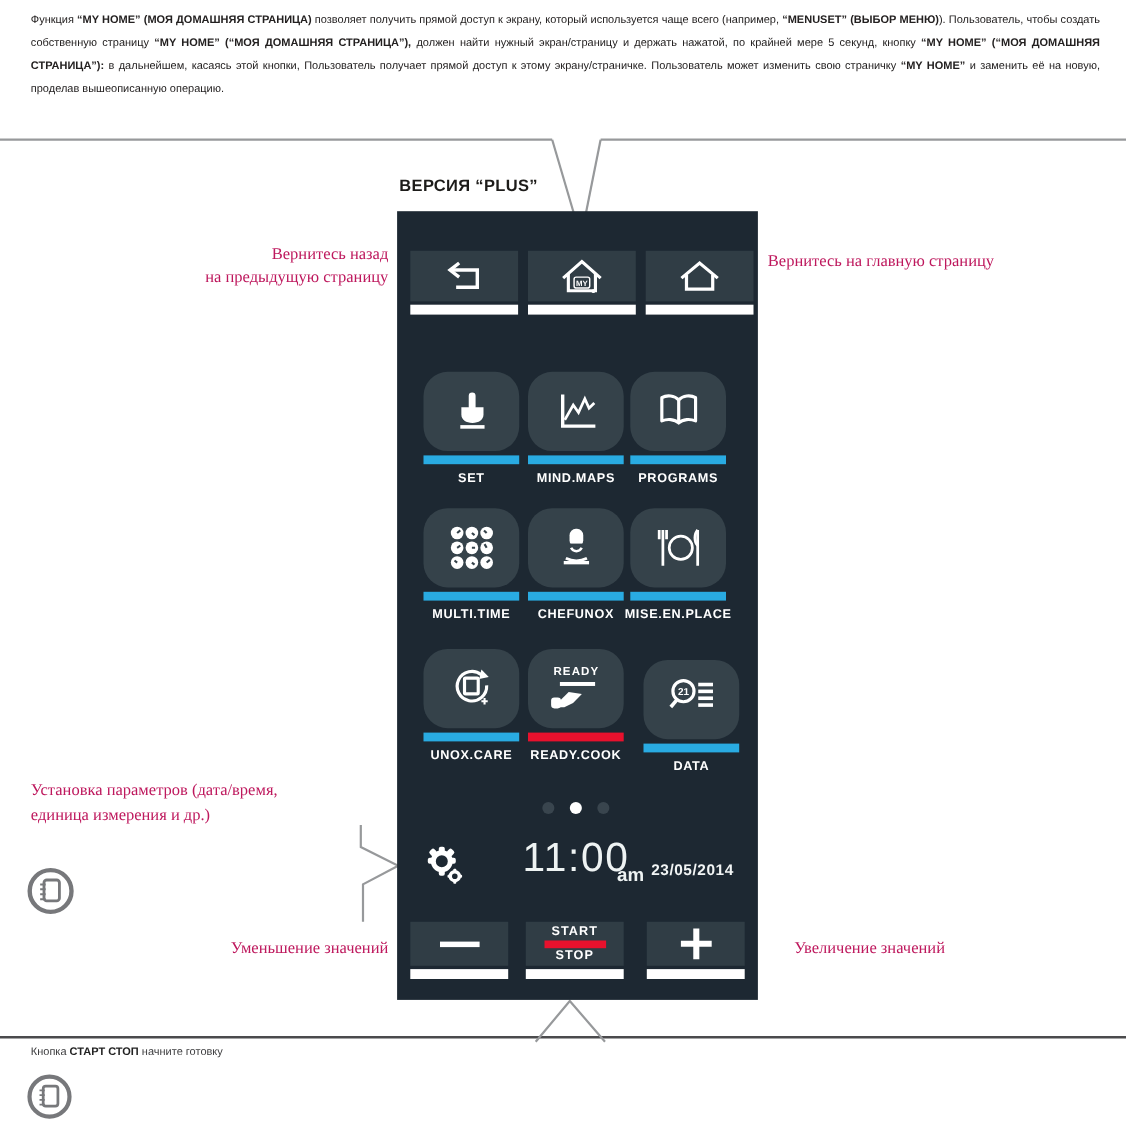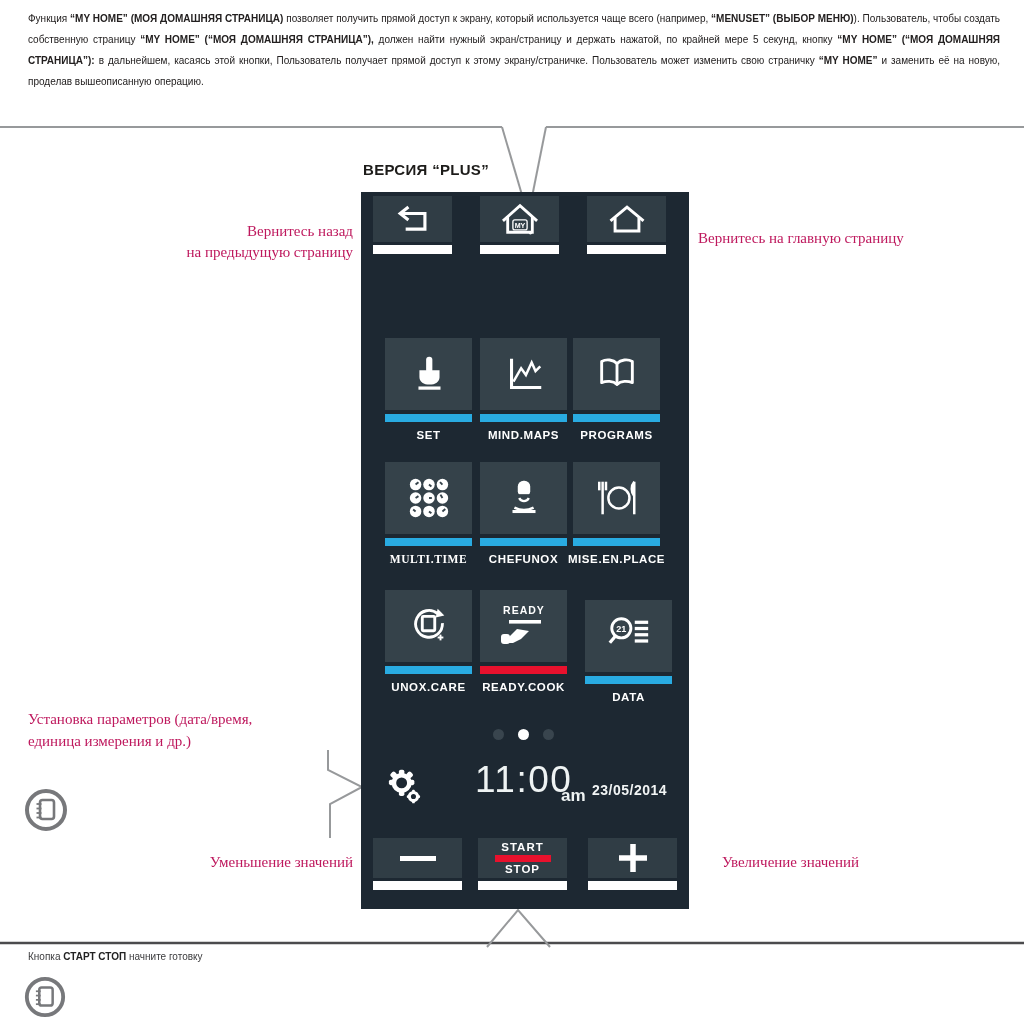--- a/index.html
+++ b/index.html
@@ -13,25 +13,25 @@
   .overlay{position:absolute;left:0;top:0;width:1024px;height:1024px;pointer-events:none;}
   
   .version{position:absolute;left:363px;top:161px;font-size:15px;font-weight:bold;color:#1d1c1a;letter-spacing:.3px;}
   
   .note{position:absolute;font-size:15px;color:#be185d;line-height:21px;font-family:Liberation Serif, serif;}
   .note-right{text-align:right;}
   .cap{position:absolute;font-size:10px;color:#3c3c3e;}
   .cap b{color:#222;}
   
   .panel{position:absolute;left:361px;top:192px;width:328px;height:717px;background:#1d2832;}
-  .navu{position:absolute;top:4px;width:79px;}
+  .navu{position:absolute;top:36px;width:98px;}
   .navbtn{height:46px;background:#303d45;display:flex;align-items:center;justify-content:center;}
   .underbar{height:9px;background:#ffffff;margin-top:3px;}
   .tile{position:absolute;width:87px;}
-  .tile-face{height:72px;background:#35424a;display:flex;align-items:center;justify-content:center;}
+  .tile-face{height:72px;background:#35424a;display:flex;align-items:center;justify-content:center;border-radius:22px;}
   .tile-bar{height:8px;background:#29abe2;margin-top:4px;}
   .tile-bar.red{background:#e8112d;}
   .tile-label{margin-top:7px;width:87px;display:flex;justify-content:center;white-space:nowrap;
               font-size:11.5px;font-weight:bold;color:#fff;letter-spacing:.6px;}
   .dots{position:absolute;left:132px;top:537px;display:flex;gap:14px;}
   .dot{width:11px;height:11px;border-radius:50%;background:#39454e;}
   .dot.active{background:#ffffff;}
   .gear-wrap{position:absolute;left:22px;top:575px;width:40px;height:40px;}
   .time{position:absolute;left:114px;top:567px;font-size:37px;font-weight:400;color:#eef3f3;letter-spacing:1.5px;}
   .ampm{position:absolute;left:200px;top:594px;font-size:17px;font-weight:bold;color:#eef3f3;}
@@ -178,21 +178,21 @@
           <g stroke="#fff" stroke-width="3" fill="none" stroke-linejoin="round">
             <path d="M8 11 C13 8 20 9 24 13 C28 9 35 8 40 11 V33 C35 31 28 31 24 35 C20 31 13 31 8 33 Z"></path>
             <path d="M24 13 V35"></path>
           </g>
         </svg>
       </div>
       <div class="tile-bar"></div>
       <div class="tile-label">PROGRAMS</div>
     </div>
 
-    <div class="tile" style="left:24px;top:270px;font-family:Liberation Serif, serif;">
+    <div class="tile" style="left:24px;top:270px;">
       <div class="tile-face">
         <svg width="46" height="46" viewBox="0 0 48 48">
           <g fill="#fff">
             <circle cx="10" cy="10" r="6"></circle>
               <circle cx="24" cy="10" r="6"></circle>
               <circle cx="38" cy="10" r="6"></circle>
             <circle cx="10" cy="24" r="6"></circle>
               <circle cx="24" cy="24" r="6"></circle>
               <circle cx="38" cy="24" r="6"></circle>
             <circle cx="10" cy="38" r="6"></circle>

